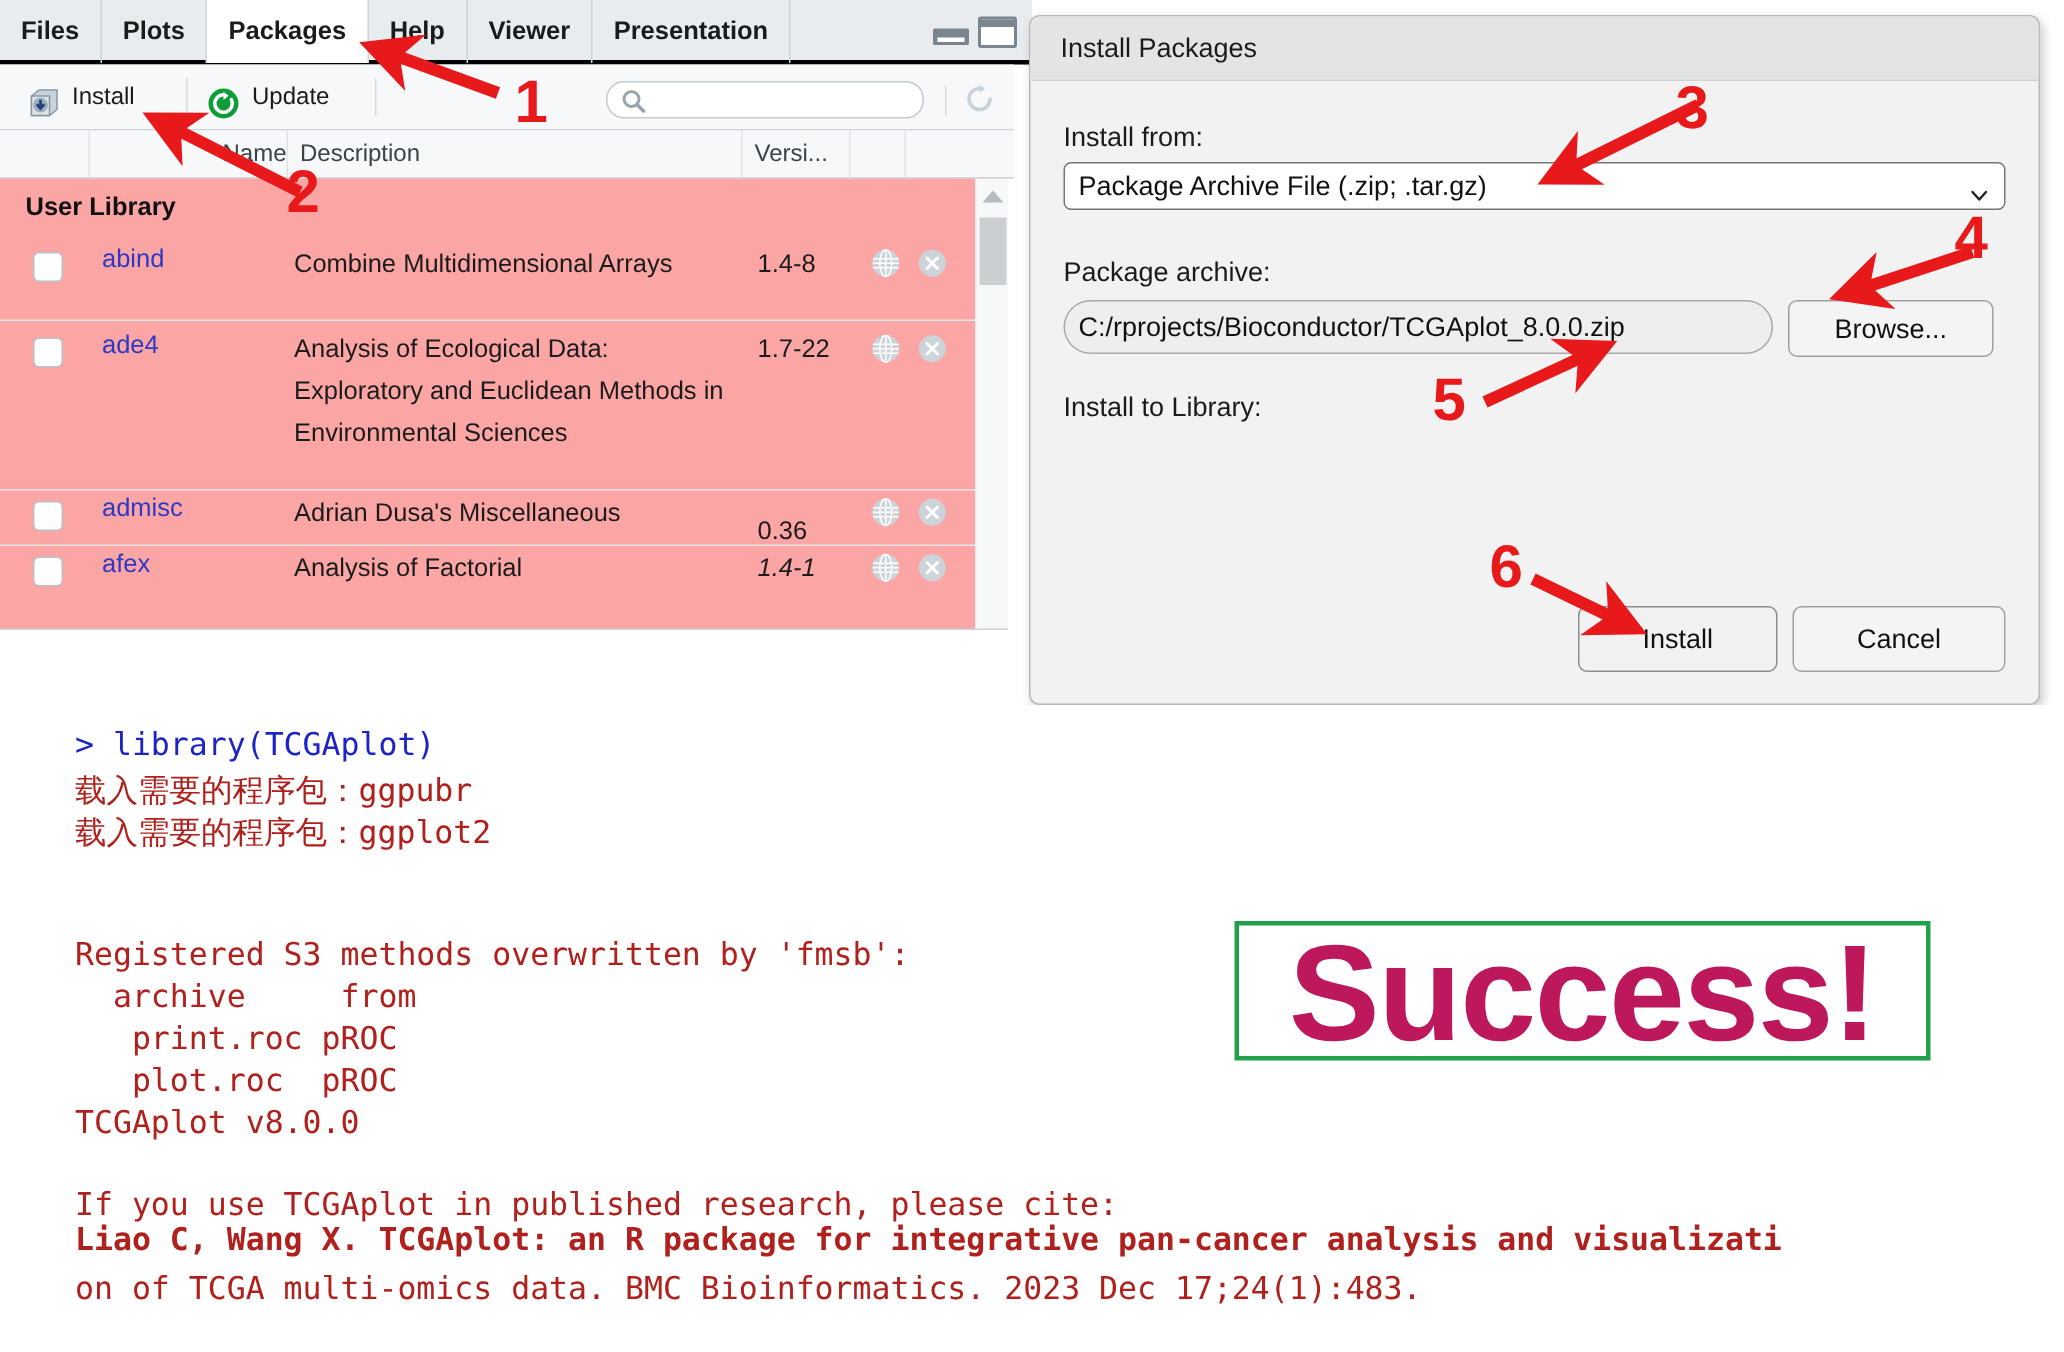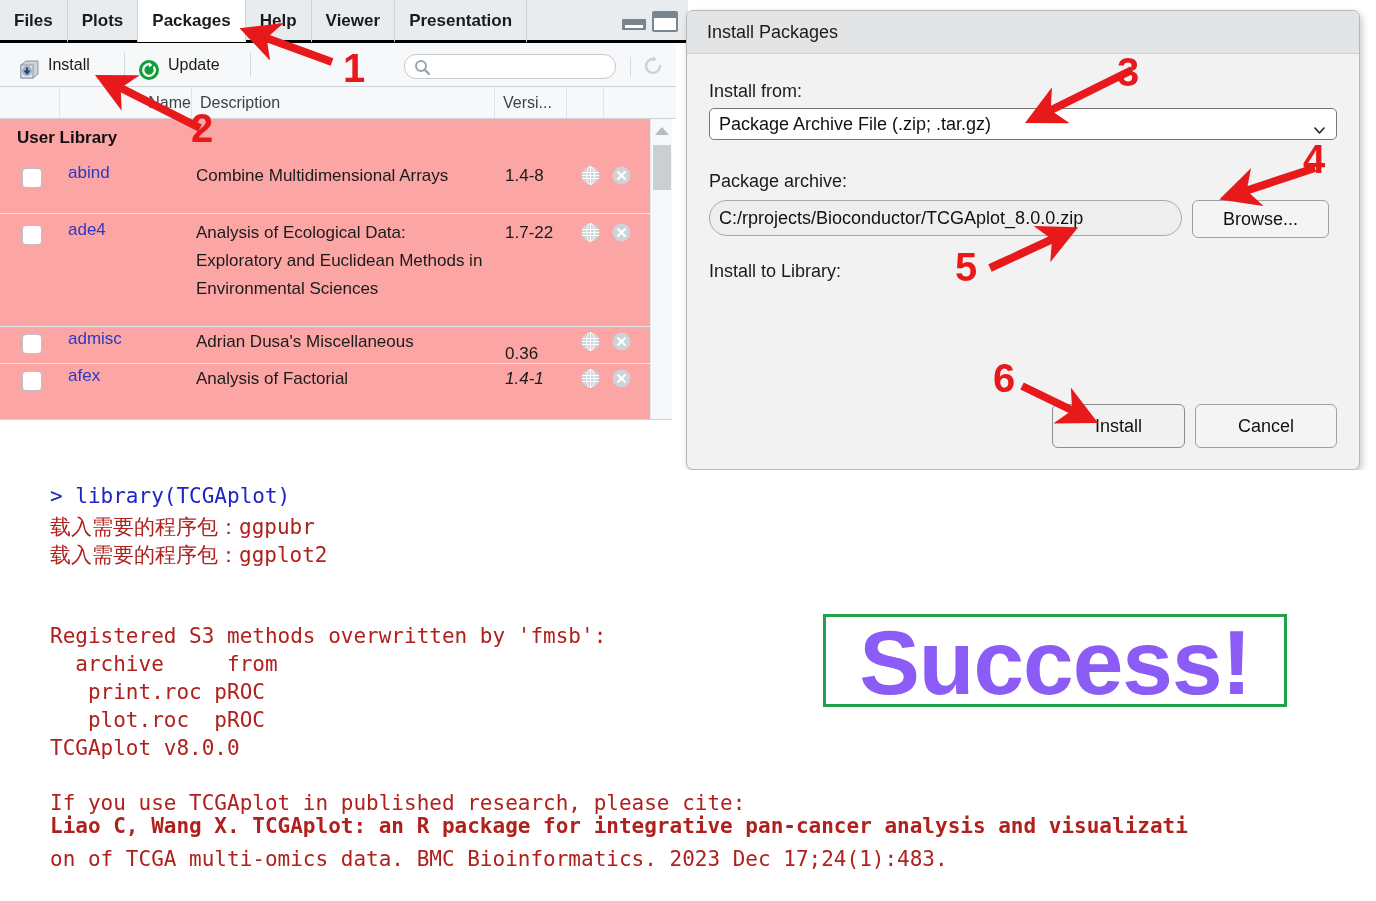--- a/index.html
+++ b/index.html
@@ -222,21 +222,21 @@
   
   #success{
     position:absolute;left:823px;top:614px;width:464px;height:93px;
     border:3px solid #22a14b;
     background:#ffffff;
     box-sizing:border-box;
   }
   #success span{
     position:absolute;left:0;right:0;top:-9px;
     text-align:center;
-    font-size:91px;font-weight:bold;color:#8b5cf6;
+    font-size:91px;font-weight:bold;color:#be185d;
     letter-spacing:-1px;line-height:110px;
     font-family:"Liberation Sans", sans-serif;
   }
 
   
   .anno-num{
     position:absolute;
     font-family:"Liberation Sans", sans-serif;
     font-weight:bold;font-size:40px;color:#e8191b;
     cursor:default;

